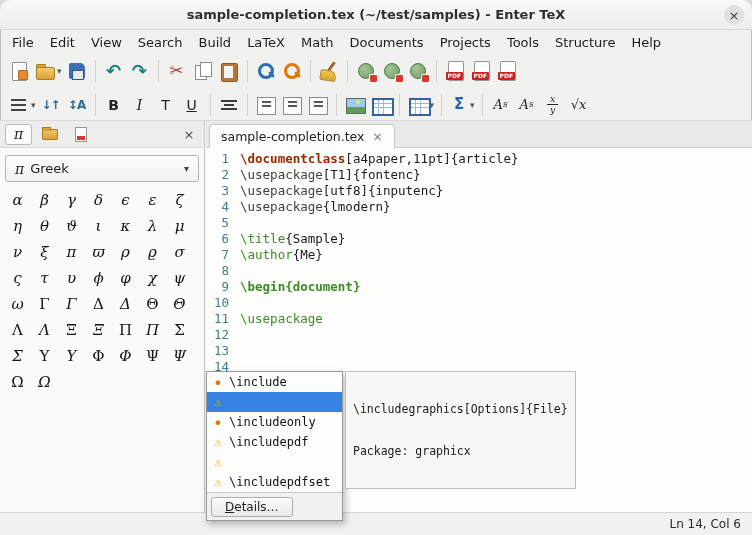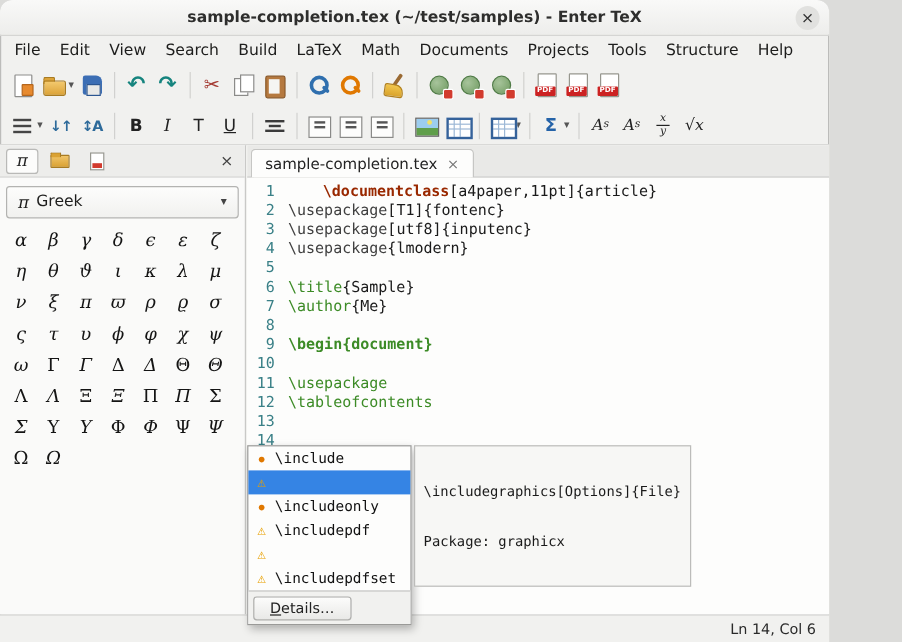--- a/index.html
+++ b/index.html
@@ -1,17 +1,17 @@
 <!DOCTYPE html>
 <html><head>
 <meta charset="utf-8">
 <style>
 *{margin:0;padding:0;box-sizing:border-box;}
 body{width:752px;height:535px;background:#dcdcda;font-family:"DejaVu Sans","Liberation Sans",sans-serif;overflow:hidden;}
-.window{position:relative;width:691px;height:535px;background:#f1f1ef;border-radius:10px 10px 0 0;overflow:hidden;box-shadow:inset 0 0 0 1px #bcbcba;}
+.window{position:relative;width:752px;height:535px;background:#f1f1ef;border-radius:10px 10px 0 0;overflow:hidden;box-shadow:inset 0 0 0 1px #bcbcba;}
 
 
 .titlebar{position:absolute;top:0;left:0;right:0;height:30px;background:linear-gradient(#f9f9f8,#ededeb);border-bottom:1px solid #d5d5d3;display:flex;align-items:center;justify-content:center;}
 .title{font-size:13px;font-weight:bold;color:#2e2e2d;}
 .close-btn{position:absolute;right:8px;top:5px;width:20px;height:20px;border-radius:50%;background:#e1e1df;display:flex;align-items:center;justify-content:center;font-size:13px;color:#333;}
 
 
 .menubar{position:absolute;top:31px;left:0;right:0;height:22px;display:flex;align-items:center;padding:0 4px;}
 .menu-item{font-size:13px;color:#1d1d1c;padding:2px 8px;border-radius:3px;}
 
@@ -92,21 +92,21 @@
 
 .editorarea{position:absolute;left:206px;top:121px;right:0;bottom:23px;background:#fdfdfc;}
 .tabbar{height:27px;background:#e9e9e7;border-bottom:1px solid #cfcfcd;display:flex;align-items:flex-end;padding:0 3px;}
 .etab{display:flex;align-items:center;gap:8px;background:#fdfdfc;border:1px solid #c6c6c4;border-bottom:none;border-radius:4px 4px 0 0;padding:4px 11px;font-size:12.5px;color:#222;position:relative;top:1px;}
 .etab .tclose{color:#777;font-size:12px;}
 .codewrap{position:absolute;left:0;top:28px;right:0;bottom:0;display:flex;font-family:"DejaVu Sans Mono","Liberation Mono",monospace;font-size:12.5px;line-height:16px;background:#fdfdfc;}
 .gutter{width:30px;text-align:right;padding:2px 7px 0 0;color:#3a8087;flex:none;}
 .lnum{height:16px;}
 .codecol{padding:2px 0 0 4px;color:#1a1a1a;}
 .cline{height:16px;white-space:pre;}
-.tk-cls{color:#992800;font-weight:bold;margin-left:29px;}
+.tk-cls{color:#992800;font-weight:bold;}
 .tk-pkg{color:#404040;}
 .tk-grn{color:#3c8b26;}
 .tk-env{color:#3c8b26;font-weight:bold;}
 .tk-plain{color:#1a1a1a;}
 .caret-line{display:inline-block;width:1px;height:13px;background:#111;vertical-align:-2px;}
 
 
 .completion{position:absolute;left:206px;top:371px;width:137px;background:#fdfdfc;border:1px solid #9a9a98;box-shadow:2px 3px 7px rgba(0,0,0,.28);z-index:6;}
 .citem{display:flex;align-items:center;height:20px;padding:0 4px;gap:4px;font-family:"DejaVu Sans Mono","Liberation Mono",monospace;font-size:12px;color:#111;}
 .citem .cicon{width:14px;text-align:center;flex:none;}
@@ -400,21 +400,20 @@
           <div class="cline"><span class="tk-pkg">\usepackage</span><span class="tk-plain">[T1]</span><span class="tk-plain">{fontenc}</span></div>
           <div class="cline"><span class="tk-pkg">\usepackage</span><span class="tk-plain">[utf8]</span><span class="tk-plain">{inputenc}</span></div>
           <div class="cline"><span class="tk-pkg">\usepackage</span><span class="tk-plain">{lmodern}</span></div>
           <div class="cline"></div>
           <div class="cline"><span class="tk-grn">\title</span><span class="tk-plain">{Sample}</span></div>
           <div class="cline"><span class="tk-grn">\author</span><span class="tk-plain">{Me}</span></div>
           <div class="cline"></div>
           <div class="cline"><span class="tk-env">\begin{document}</span></div>
           <div class="cline"></div>
           <div class="cline"><span class="tk-grn">\usepackage</span></div>
-          <div class="cline"><span class="tk-grn">\tableofcontents</span></div>
           <div class="cline"></div>
         </div>
     </div>
   </div>
 
   <div class="completion">
     <div>
         <div class="citem">
           <span class="cicon bullet">●</span>
           <span class="clabel">\include</span>

